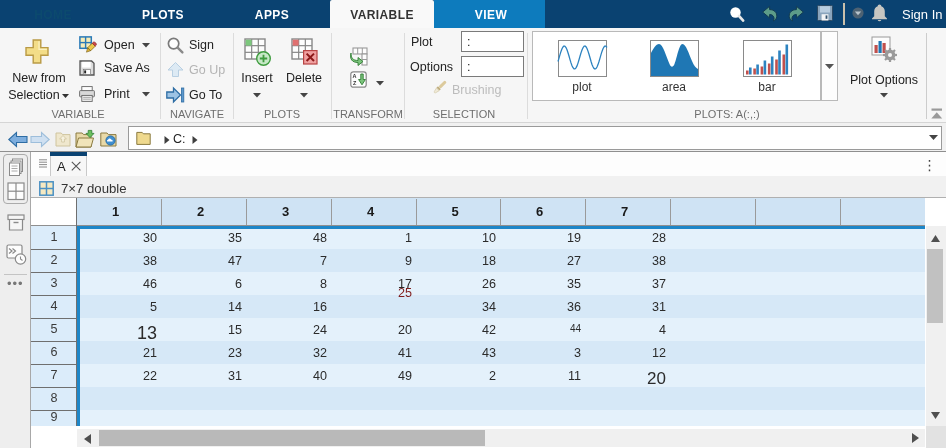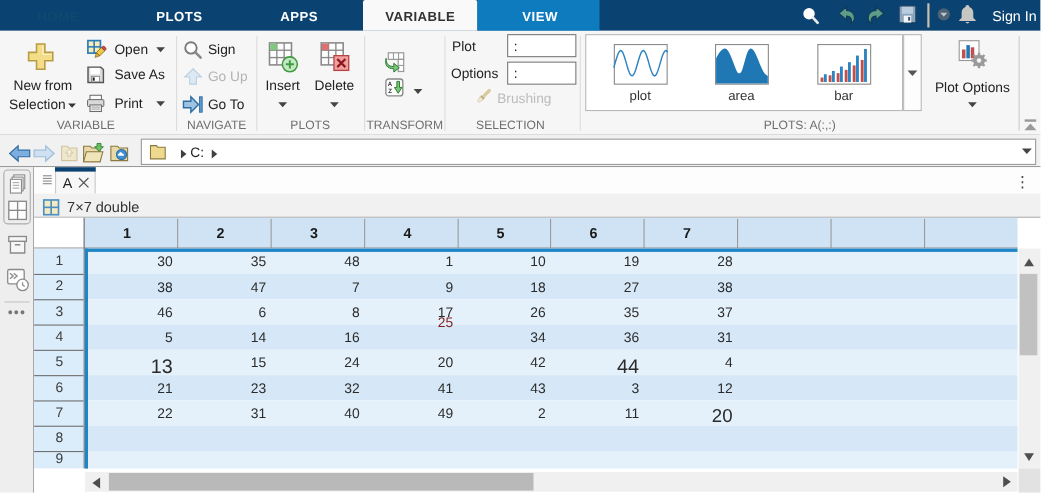--- a/index.html
+++ b/index.html
@@ -393,21 +393,21 @@
 <div class="ab" style="right:619px;top:299.5px;font-size:12.6px;color:#2b2b2b">16</div>
 <div class="ab" style="right:534px;top:286px;font-size:12.6px;color:#7f1d1d">25</div>
 <div class="ab" style="right:450px;top:299.5px;font-size:12.6px;color:#2b2b2b">34</div>
 <div class="ab" style="right:365px;top:299.5px;font-size:12.6px;color:#2b2b2b">36</div>
 <div class="ab" style="right:280px;top:299.5px;font-size:12.6px;color:#2b2b2b">31</div>
 <div class="ab" style="right:789px;top:322.5px;font-size:18px;color:#2b2b2b">13</div>
 <div class="ab" style="right:704px;top:322.5px;font-size:12.6px;color:#2b2b2b">15</div>
 <div class="ab" style="right:619px;top:322.5px;font-size:12.6px;color:#2b2b2b">24</div>
 <div class="ab" style="right:534px;top:322.5px;font-size:12.6px;color:#2b2b2b">20</div>
 <div class="ab" style="right:450px;top:322.5px;font-size:12.6px;color:#2b2b2b">42</div>
-<div class="ab" style="right:365px;top:322.5px;font-size:18px;color:#2b2b2b">44</div>
+<div class="ab" style="right:365px;top:322.5px;font-size:10px;color:#2b2b2b">44</div>
 <div class="ab" style="right:280px;top:322.5px;font-size:12.6px;color:#2b2b2b">4</div>
 <div class="ab" style="right:789px;top:345.5px;font-size:12.6px;color:#2b2b2b">21</div>
 <div class="ab" style="right:704px;top:345.5px;font-size:12.6px;color:#2b2b2b">23</div>
 <div class="ab" style="right:619px;top:345.5px;font-size:12.6px;color:#2b2b2b">32</div>
 <div class="ab" style="right:534px;top:345.5px;font-size:12.6px;color:#2b2b2b">41</div>
 <div class="ab" style="right:450px;top:345.5px;font-size:12.6px;color:#2b2b2b">43</div>
 <div class="ab" style="right:365px;top:345.5px;font-size:12.6px;color:#2b2b2b">3</div>
 <div class="ab" style="right:280px;top:345.5px;font-size:12.6px;color:#2b2b2b">12</div>
 <div class="ab" style="right:789px;top:368.5px;font-size:12.6px;color:#2b2b2b">22</div>
 <div class="ab" style="right:704px;top:368.5px;font-size:12.6px;color:#2b2b2b">31</div>

